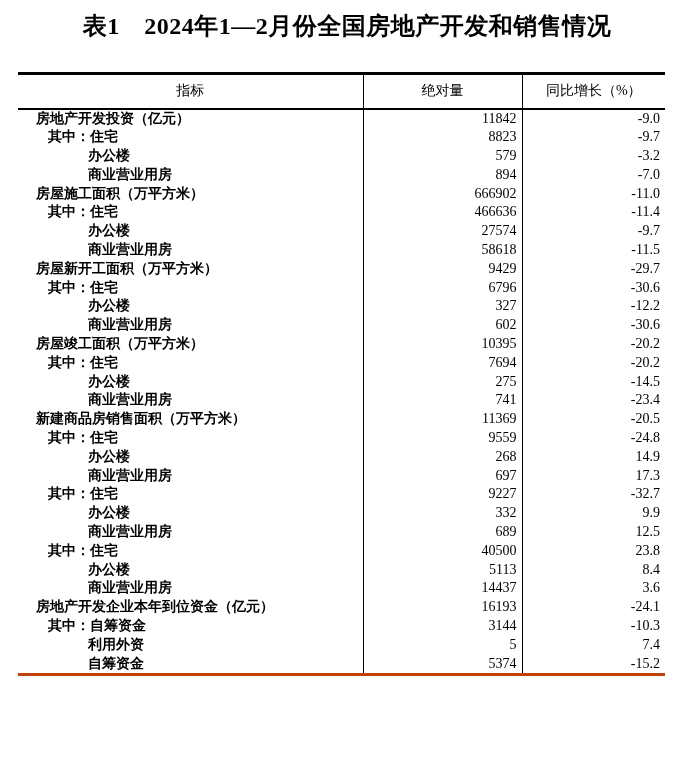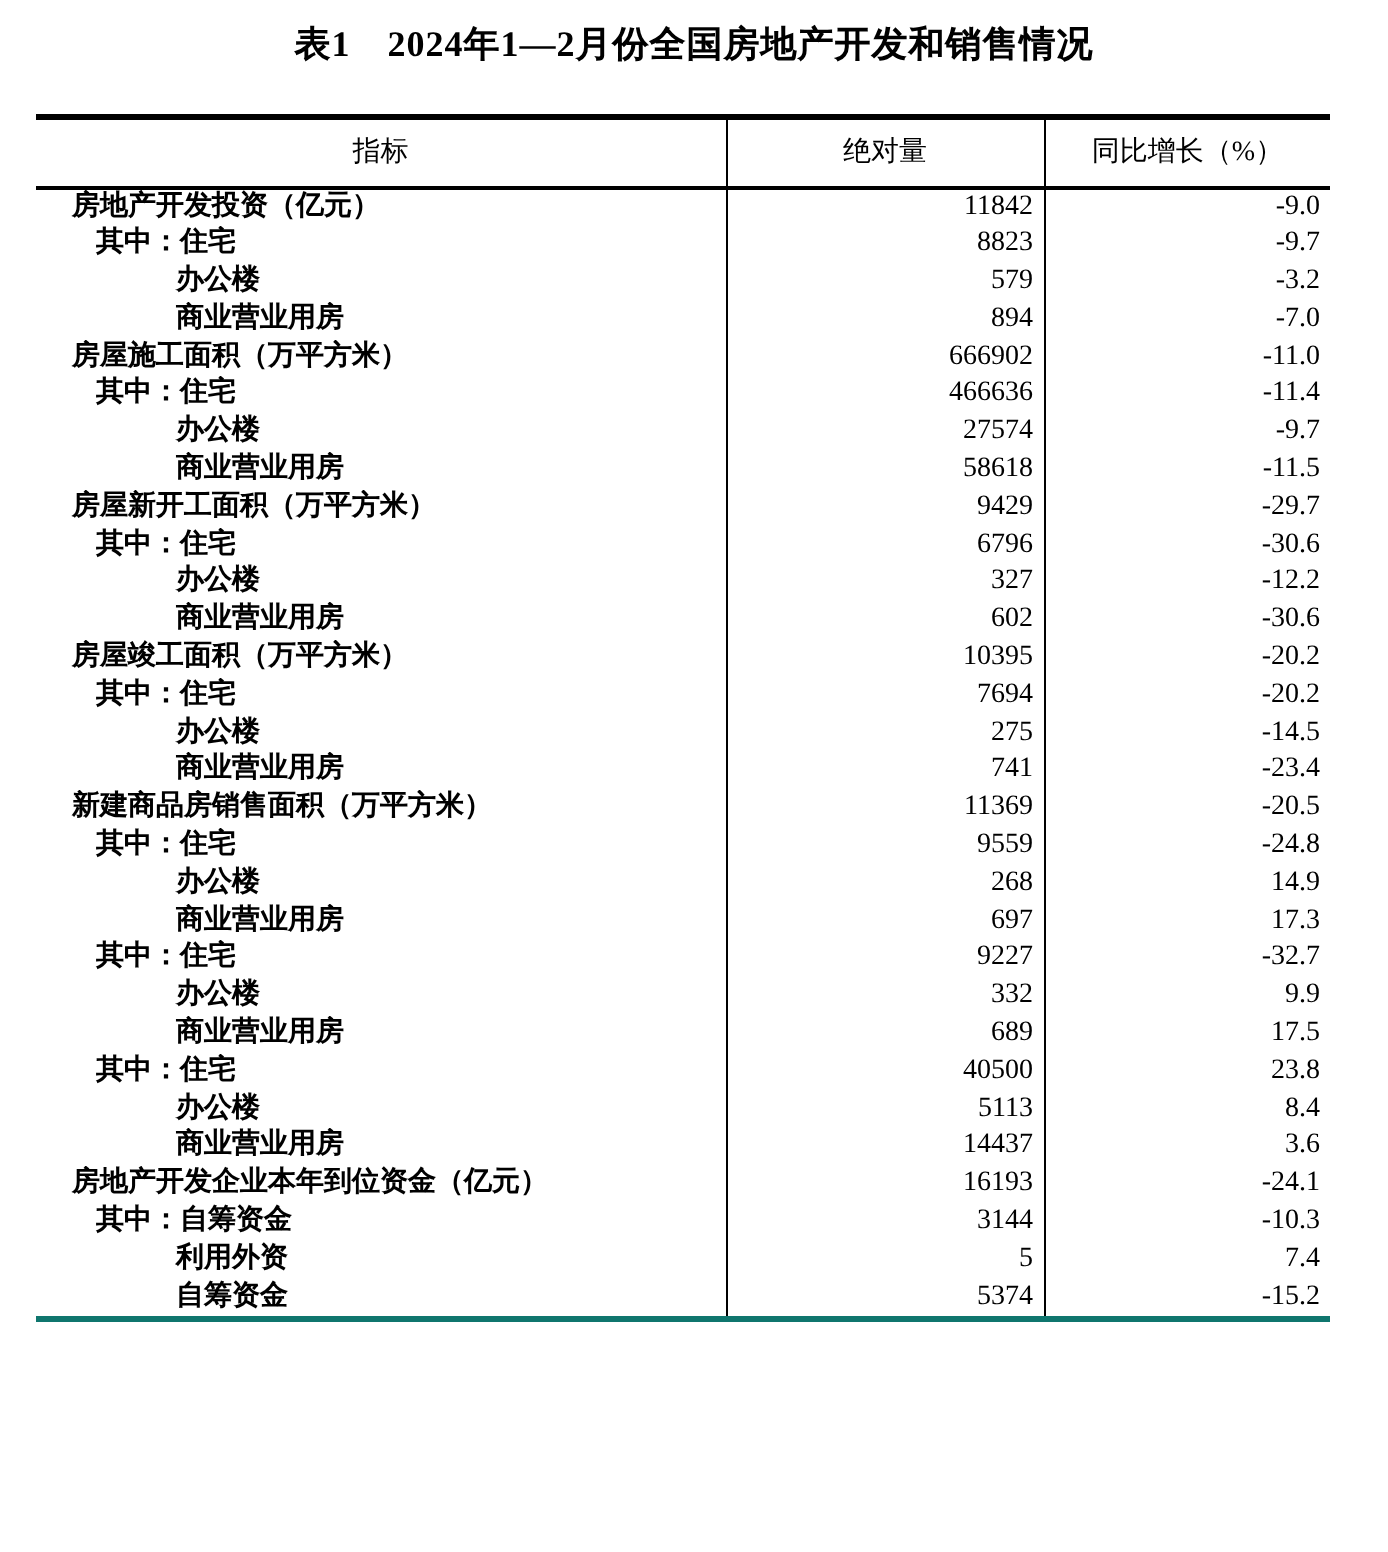--- a/index.html
+++ b/index.html
@@ -9,33 +9,33 @@
     font-family: "Liberation Serif", "DejaVu Serif", serif;
     color: #000;
   }
   body { position: relative; overflow: hidden; }
 
   .doc-title {
     position: absolute;
     top: 10px; left: 0;
     width: 100%;
     text-align: center;
-    font-size: 18px;
+    font-size: 24px;
     font-weight: bold;
     letter-spacing: 0.5px;
   }
 
   table.stat-table {
     position: absolute;
-    top: 57px; left: 18px;
+    top: 72px; left: 18px;
     width: 647px;
     border-collapse: collapse;
     table-layout: fixed;
     border-top: 3px solid #000;
-    border-bottom: 3px solid #0f766e;
+    border-bottom: 3px solid #c2410c;
   }
   .stat-table th {
     height: 35px;
     font-weight: normal;
     font-size: 14px;
     text-align: center;
     vertical-align: middle;
     border-bottom: 2px solid #000;
     white-space: nowrap;
   }
@@ -179,21 +179,21 @@
         <td class="col-growth">-32.7</td>
       </tr>
       <tr>
         <td class="c-ind lvl2">办公楼</td>
         <td class="col-val">332</td>
         <td class="col-growth">9.9</td>
       </tr>
       <tr>
         <td class="c-ind lvl2">商业营业用房</td>
         <td class="col-val">689</td>
-        <td class="col-growth">17.5</td>
+        <td class="col-growth">12.5</td>
       </tr>
       <tr>
         <td class="c-ind lvl1">其中：住宅</td>
         <td class="col-val">40500</td>
         <td class="col-growth">23.8</td>
       </tr>
       <tr>
         <td class="c-ind lvl2">办公楼</td>
         <td class="col-val">5113</td>
         <td class="col-growth">8.4</td>

